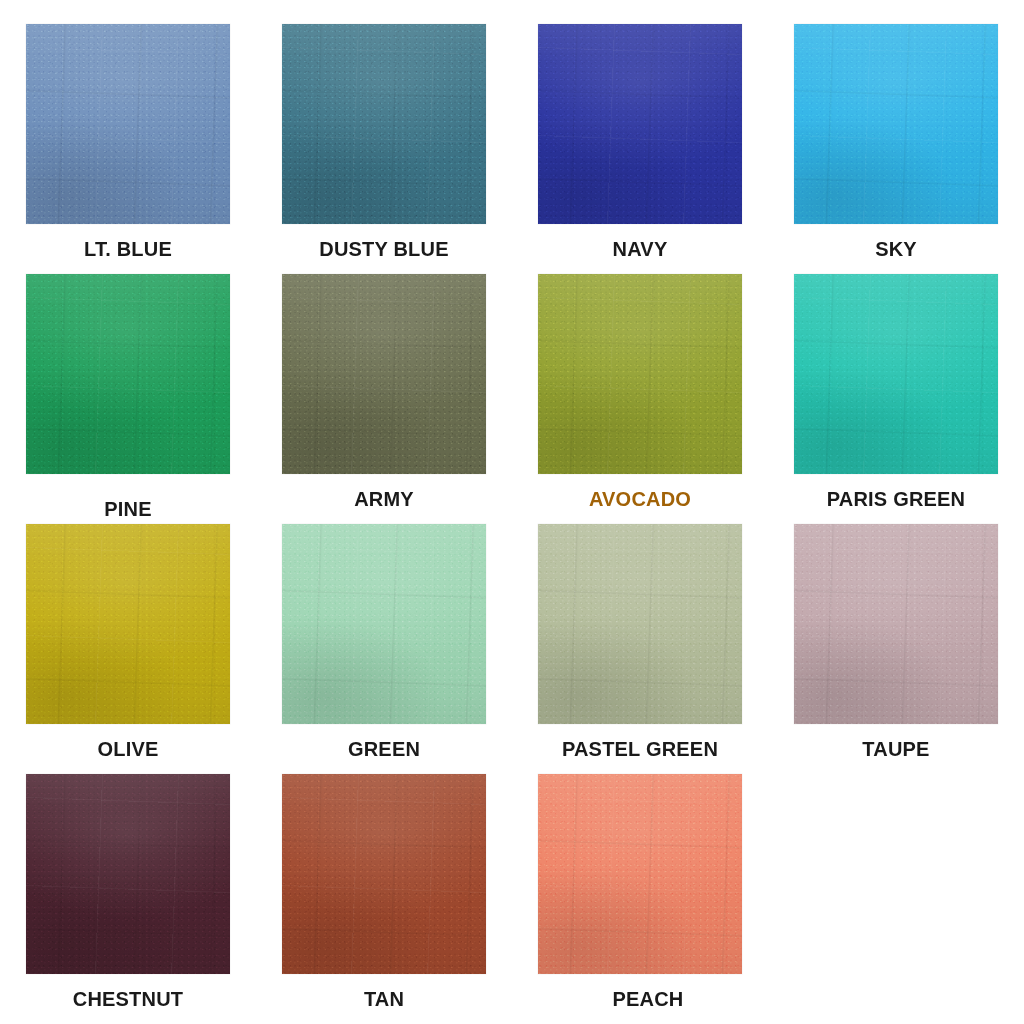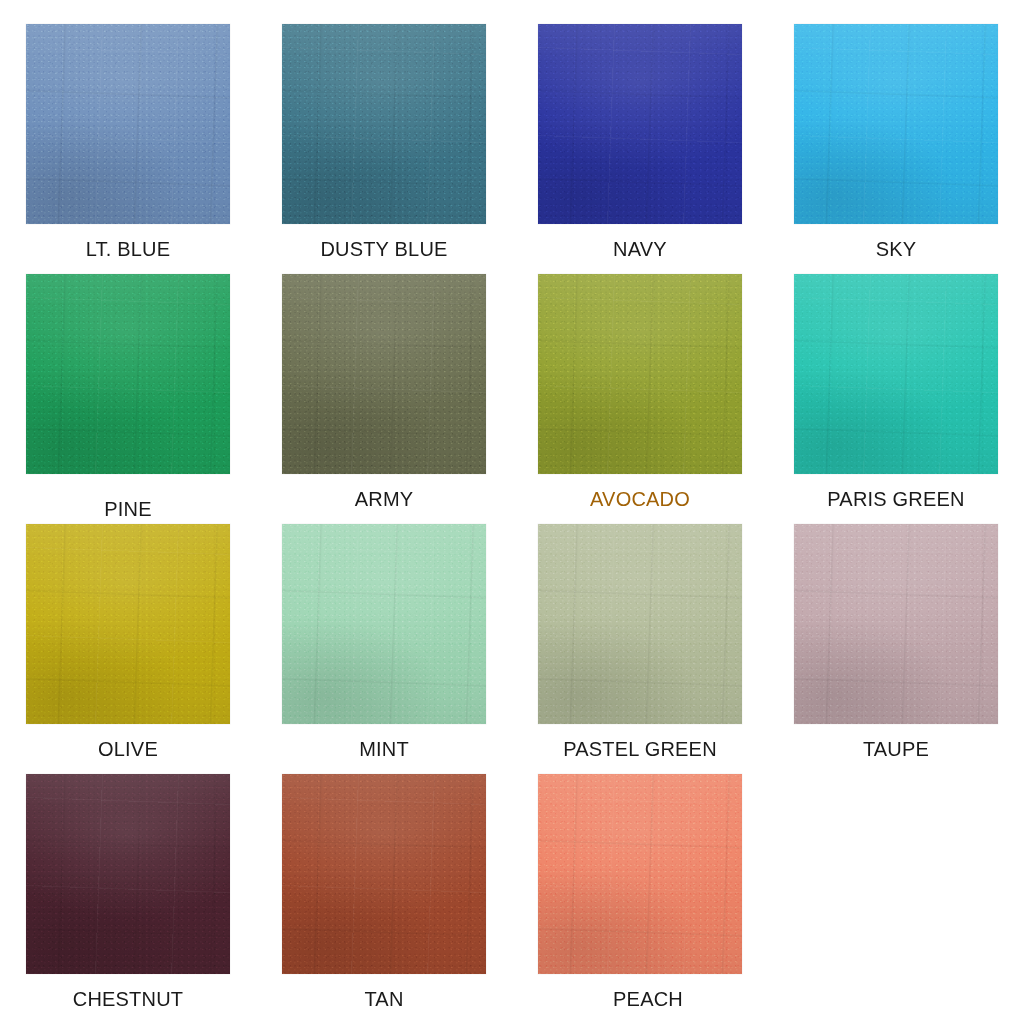--- a/index.html
+++ b/index.html
@@ -16,20 +16,21 @@
   }
 
   #swatch-grid {
     display: grid;
     grid-template-columns: repeat(4, 256px);
     grid-template-rows: repeat(4, 250px);
     width: 832px;
     height: 1000px;
     padding-top: 24px;
     box-sizing: border-box;
+    font-weight: bold;
   }
 
   .swatch-cell {
     display: flex;
     flex-direction: column;
     align-items: center;
     justify-content: flex-start;
   }
 
   .swatch-chip {
@@ -170,21 +171,21 @@
         <div class="sheen"></div>
       </div>
       <div class="swatch-label" style="color: rgb(26, 26, 26);">OLIVE</div>
     </div>
     <div class="swatch-cell">
       <div class="swatch-chip" style="background-color: rgb(158, 214, 180);">
         <div class="grain"></div>
         <div class="creases"></div>
         <div class="sheen"></div>
       </div>
-      <div class="swatch-label" style="color: rgb(26, 26, 26);">MINT</div>
+      <div class="swatch-label" style="color: rgb(26, 26, 26);">GREEN</div>
     </div>
     <div class="swatch-cell">
       <div class="swatch-chip" style="background-color: rgb(180, 189, 155);">
         <div class="grain"></div>
         <div class="creases"></div>
         <div class="sheen"></div>
       </div>
       <div class="swatch-label" style="color: rgb(26, 26, 26);">PASTEL GREEN</div>
     </div>
     <div class="swatch-cell">

